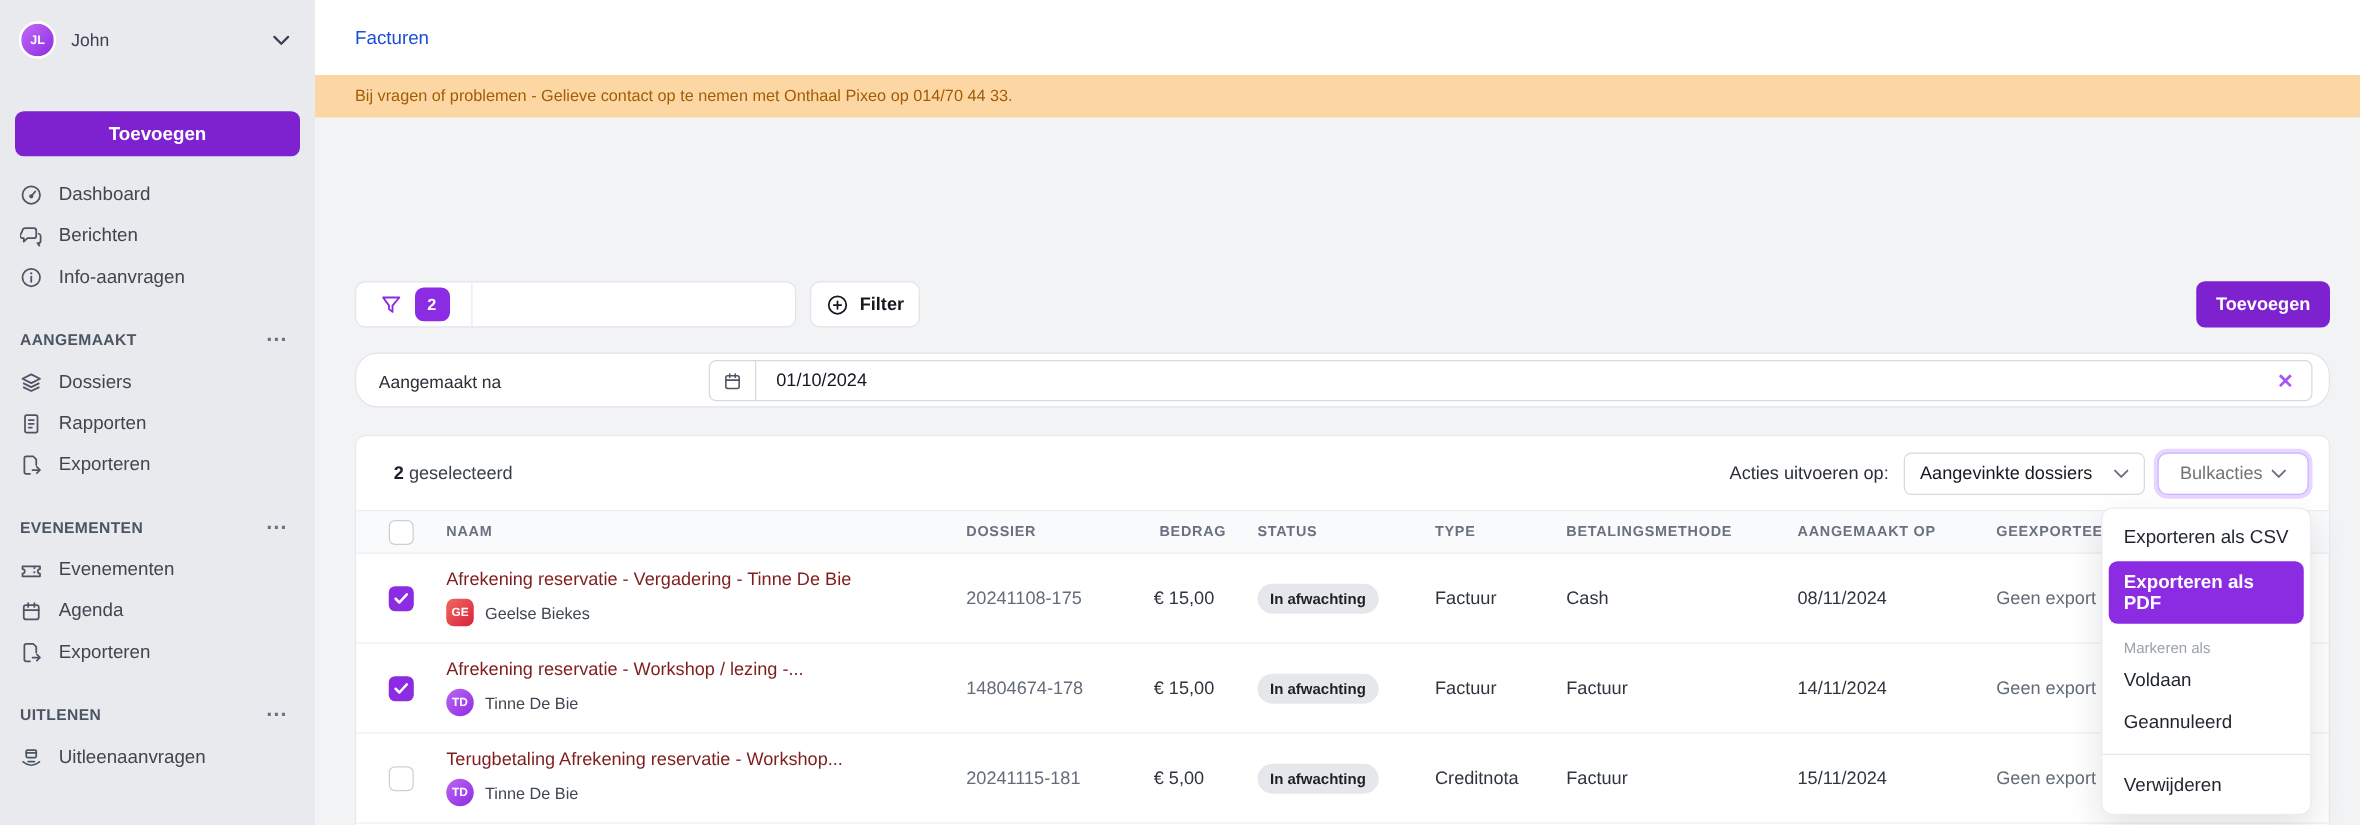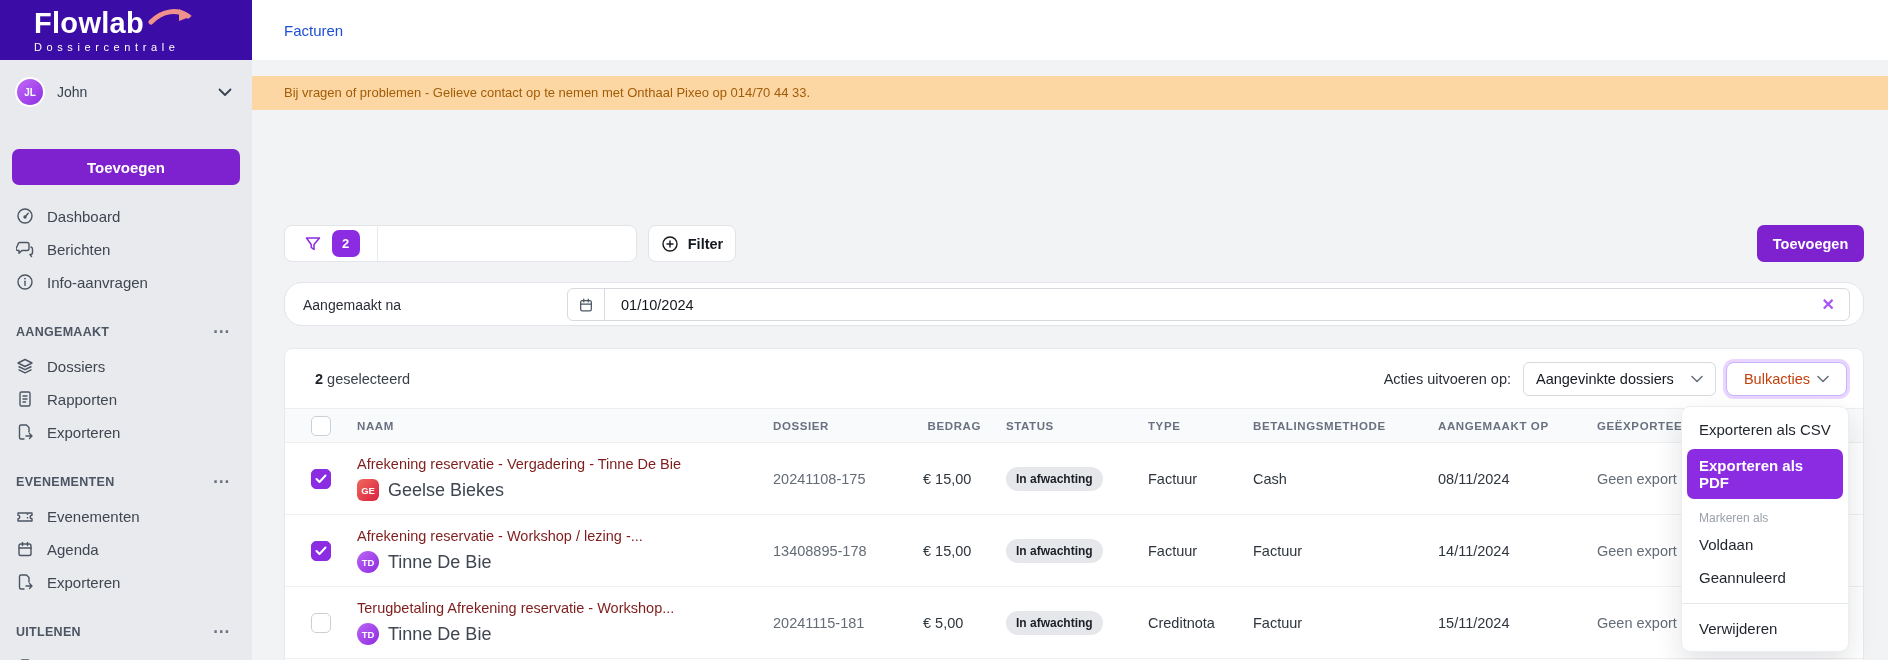--- a/index.html
+++ b/index.html
@@ -11,30 +11,30 @@
   .logo { position:relative; height:60px; background:#3b0da6; color:#fff; padding:9px 0 0 34px; }
   .logo-name { font-size:29px; font-weight:800; letter-spacing:.3px; line-height:1; }
   .logo-sub { font-size:11px; letter-spacing:4.6px; margin-top:3px; font-weight:400; }
   .logo-arrow { position:absolute; left:148px; top:7px; }
   .user-row { display:flex; align-items:center; gap:12px; padding:17px 20px 0 15px; }
   .avatar-user { width:30px; height:30px; border-radius:50%; background:linear-gradient(135deg,#c26bf7,#8d2ce2); border:2px solid #fff; color:#fff; font-size:10px; font-weight:700; display:flex; align-items:center; justify-content:center; }
   .user-name { font-size:14px; color:#374151; }
   .user-chevron { margin-left:auto; }
   .add-btn-side { display:block; margin:42px 12px 0; width:228px; height:36px; background:#7d22ce; border:none; border-radius:7px; color:#fff; font-size:15px; font-weight:700; font-family:inherit; cursor:pointer; }
   .side-menu { margin-top:17px; }
-  .side-item { display:flex; align-items:center; gap:13px; padding:5px 16px; font-size:15px; color:#3f4650; cursor:pointer; }
+  .side-item { display:flex; align-items:flex-start; gap:13px; padding:5px 16px; font-size:15px; color:#3f4650; cursor:pointer; }
   .side-item + .side-item { margin-top:5px; }
   .side-section { display:flex; align-items:center; padding:0 22px 0 16px; margin-top:29px; margin-bottom:13px; font-size:12.5px; font-weight:700; color:#4b5563; letter-spacing:.3px; }
   .section-dots { margin-left:auto; color:#6b7280; font-size:17px; line-height:10px; cursor:pointer; }
   .icon18 { width:18px; height:18px; flex:0 0 18px; }
 
   
   .topbar { position:absolute; left:252px; top:0; width:1636px; height:60px; background:#fff; }
   .page-title { position:absolute; left:32px; top:22px; font-size:15px; color:#1d4ed8; }
-  .notice { position:absolute; left:252px; top:76px; width:1636px; height:34px; background:#fdd7a3; color:#a15c07; font-size:13px; line-height:34px; padding-left:32px; }
+  .notice { position:absolute; left:252px; top:60px; width:1636px; height:34px; background:#fdd7a3; color:#a15c07; font-size:13px; line-height:34px; padding-left:32px; }
 
   
   .info-box { position:absolute; left:284px; top:125px; width:1580px; height:80px; background:#dbe7fc; border:1px solid #bfd4f9; border-radius:8px; padding:17px 20px; }
   .info-title { font-size:14px; color:#1e40af; }
   .info-link { display:inline-block; margin-top:11px; font-size:14px; color:#9333ea; cursor:pointer; }
 
   
   .search-group { position:absolute; left:284px; top:225px; width:353px; height:37px; background:#fff; border:1px solid #e2e4e8; border-radius:8px; display:flex; align-items:stretch; }
   .funnel-seg { width:93px; border-right:1px solid #e8eaec; display:flex; align-items:center; justify-content:center; gap:9px; cursor:pointer; }
   .filter-badge { min-width:28px; height:27px; background:#8b2be2; border-radius:7px; color:#fff; font-size:13px; font-weight:700; display:flex; align-items:center; justify-content:center; }
@@ -53,37 +53,37 @@
 
   
   .table-card { position:absolute; left:284px; top:348px; width:1580px; height:400px; background:#fff; border:1px solid #e7e9ec; border-radius:8px; }
   .card-head { height:59px; display:flex; align-items:center; padding:0 16px 0 30px; }
   .selected-text { font-size:14.5px; color:#3a4048; }
   .selected-text b { color:#1c2128; }
   .actions { margin-left:auto; display:flex; align-items:center; gap:10px; }
   .actions-label { font-size:14.5px; color:#2a2f38; margin-right:2px; }
   .target-select { width:193px; height:34px; border:1px solid #d6d9de; border-radius:6px; background:#fff; display:flex; align-items:center; padding:0 12px; font-size:14.5px; color:#14181f; cursor:pointer; }
   .target-select .chev { margin-left:auto; }
-  .bulk-btn { width:121px; height:34px; border:1px solid #c4b5fd; border-radius:8px; background:#fff; box-shadow:0 0 0 3px #e9d5ff; display:flex; align-items:center; justify-content:center; gap:7px; font-size:14.5px; color:#c2410c; font-family:inherit; cursor:pointer; }
+  .bulk-btn { width:121px; height:34px; border:1px solid #c4b5fd; border-radius:8px; background:#fff; box-shadow:0 0 0 3px #e9d5ff; display:flex; align-items:center; justify-content:center; gap:7px; font-size:14.5px; color:#737373; font-family:inherit; cursor:pointer; }
 
   .tgrid { display:grid; grid-template-columns:72px 416px 150px 70px 142px 105px 185px 159px 281px; align-items:center; }
   .thead { height:35px; background:#f9fafb; border-top:1px solid #eceef0; border-bottom:1px solid #eceef0; font-size:11.5px; font-weight:700; color:#697180; letter-spacing:.6px; }
   .th { padding-left:13px; white-space:nowrap; overflow:hidden; }
   .th.no-pad { padding-left:0; }
   .th.right { text-align:right; padding:0 12px 0 0; }
   .trow { height:72px; border-bottom:1px solid #eef0f2; }
   .cb-cell { padding-left:26px; }
   .checkbox { width:20px; height:20px; border-radius:5px; border:1px solid #cbd0d6; background:#fff; display:flex; align-items:center; justify-content:center; cursor:pointer; }
   .checkbox.checked { background:#8b2be2; border-color:#8b2be2; }
   .name-cell { display:flex; flex-direction:column; gap:7px; justify-content:center; }
   .name-link { font-size:14.5px; color:#7f1d1d; text-decoration:none; cursor:pointer; white-space:nowrap; overflow:hidden; }
   .org-line { display:flex; align-items:center; gap:9px; }
   .avatar-sq { width:22px; height:22px; border-radius:6px; background:linear-gradient(135deg,#f06a5e,#d9203f); color:#fff; font-size:9.5px; font-weight:700; display:flex; align-items:center; justify-content:center; }
   .avatar-ci { width:22px; height:22px; border-radius:50%; background:linear-gradient(135deg,#bc66f2,#8d2ce2); color:#fff; font-size:9.5px; font-weight:700; display:flex; align-items:center; justify-content:center; }
-  .org-name { font-size:18px; color:#3f4650; }
+  .org-name { font-size:13px; color:#3f4650; }
   .cell { font-size:14.5px; color:#2f353e; padding-left:13px; white-space:nowrap; }
   .cell.no-pad { padding-left:0; }
   .cell.right { text-align:left; padding:0 12px 0 0; }
   .cell.muted { color:#646c77; }
   .badge { display:inline-block; background:#e5e7eb; color:#1b2026; font-size:12px; font-weight:700; padding:5px 10px; border-radius:999px; margin-left:13px; white-space:nowrap; }
 
   
   .bulk-menu { position:absolute; left:1681px; top:406px; width:168px; background:#fff; border:1px solid #ebedf0; border-radius:9px; box-shadow:0 12px 28px rgba(15,23,42,.12); padding:6px 0; z-index:20; }
   .menu-item { padding:8px 17px; font-size:15px; color:#1f242c; cursor:pointer; }
   .menu-item.highlight { margin:3px 5px; background:#8b2be2; color:#fff; border-radius:7px; padding:8px 12px; font-weight:700; }
@@ -91,30 +91,20 @@
   .menu-divider { height:1px; background:#e5e7eb; margin:9px 0 8px; }
 
   svg { display:block; }
 </style>
 </head>
 <body>
 
 <div id="app">
 
   <div class="sidebar">
-    <div class="logo">
-      <div class="logo-name">Flowlab</div>
-      <span class="logo-arrow">
-        <svg width="46" height="20" viewBox="0 0 46 20">
-            <path d="M3 15 C 15 3, 29 2, 40 9" stroke="#f0928b" stroke-width="5" fill="none" stroke-linecap="round"></path>
-            <path d="M31 2 L44 9 L31 14 Z" fill="#f0928b"></path>
-          </svg>
-      </span>
-      <div class="logo-sub">Dossiercentrale</div>
-    </div>
 
     <div class="user-row">
       <div class="avatar-user">JL</div>
       <div class="user-name">John</div>
       <span class="user-chevron">
         <svg width="14" height="9" viewBox="0 0 14 9">
             <path d="M1.5 1.5 L7 7 L12.5 1.5" stroke="#374151" stroke-width="1.8" fill="none" stroke-linecap="round" stroke-linejoin="round"></path>
           </svg>
       </span>
     </div>
@@ -349,21 +339,21 @@
             </svg>
       </span>
         </div>
       <div class="name-cell">
         <a class="name-link">Afrekening reservatie - Workshop / lezing -...</a>
         <div class="org-line">
           <span class="avatar-ci">TD</span>
           <span class="org-name">Tinne De Bie</span>
         </div>
       </div>
-      <div class="cell no-pad muted">13408895-178</div>
+      <div class="cell no-pad muted">14804674-178</div>
       <div class="cell right">€ 15,00</div>
       <div><span class="badge">In afwachting</span></div>
       <div class="cell">Factuur</div>
       <div class="cell">Factuur</div>
       <div class="cell">14/11/2024</div>
       <div class="cell muted">Geen export</div>
     </div>
 
     <div class="tgrid trow">
       <div class="cb-cell">

